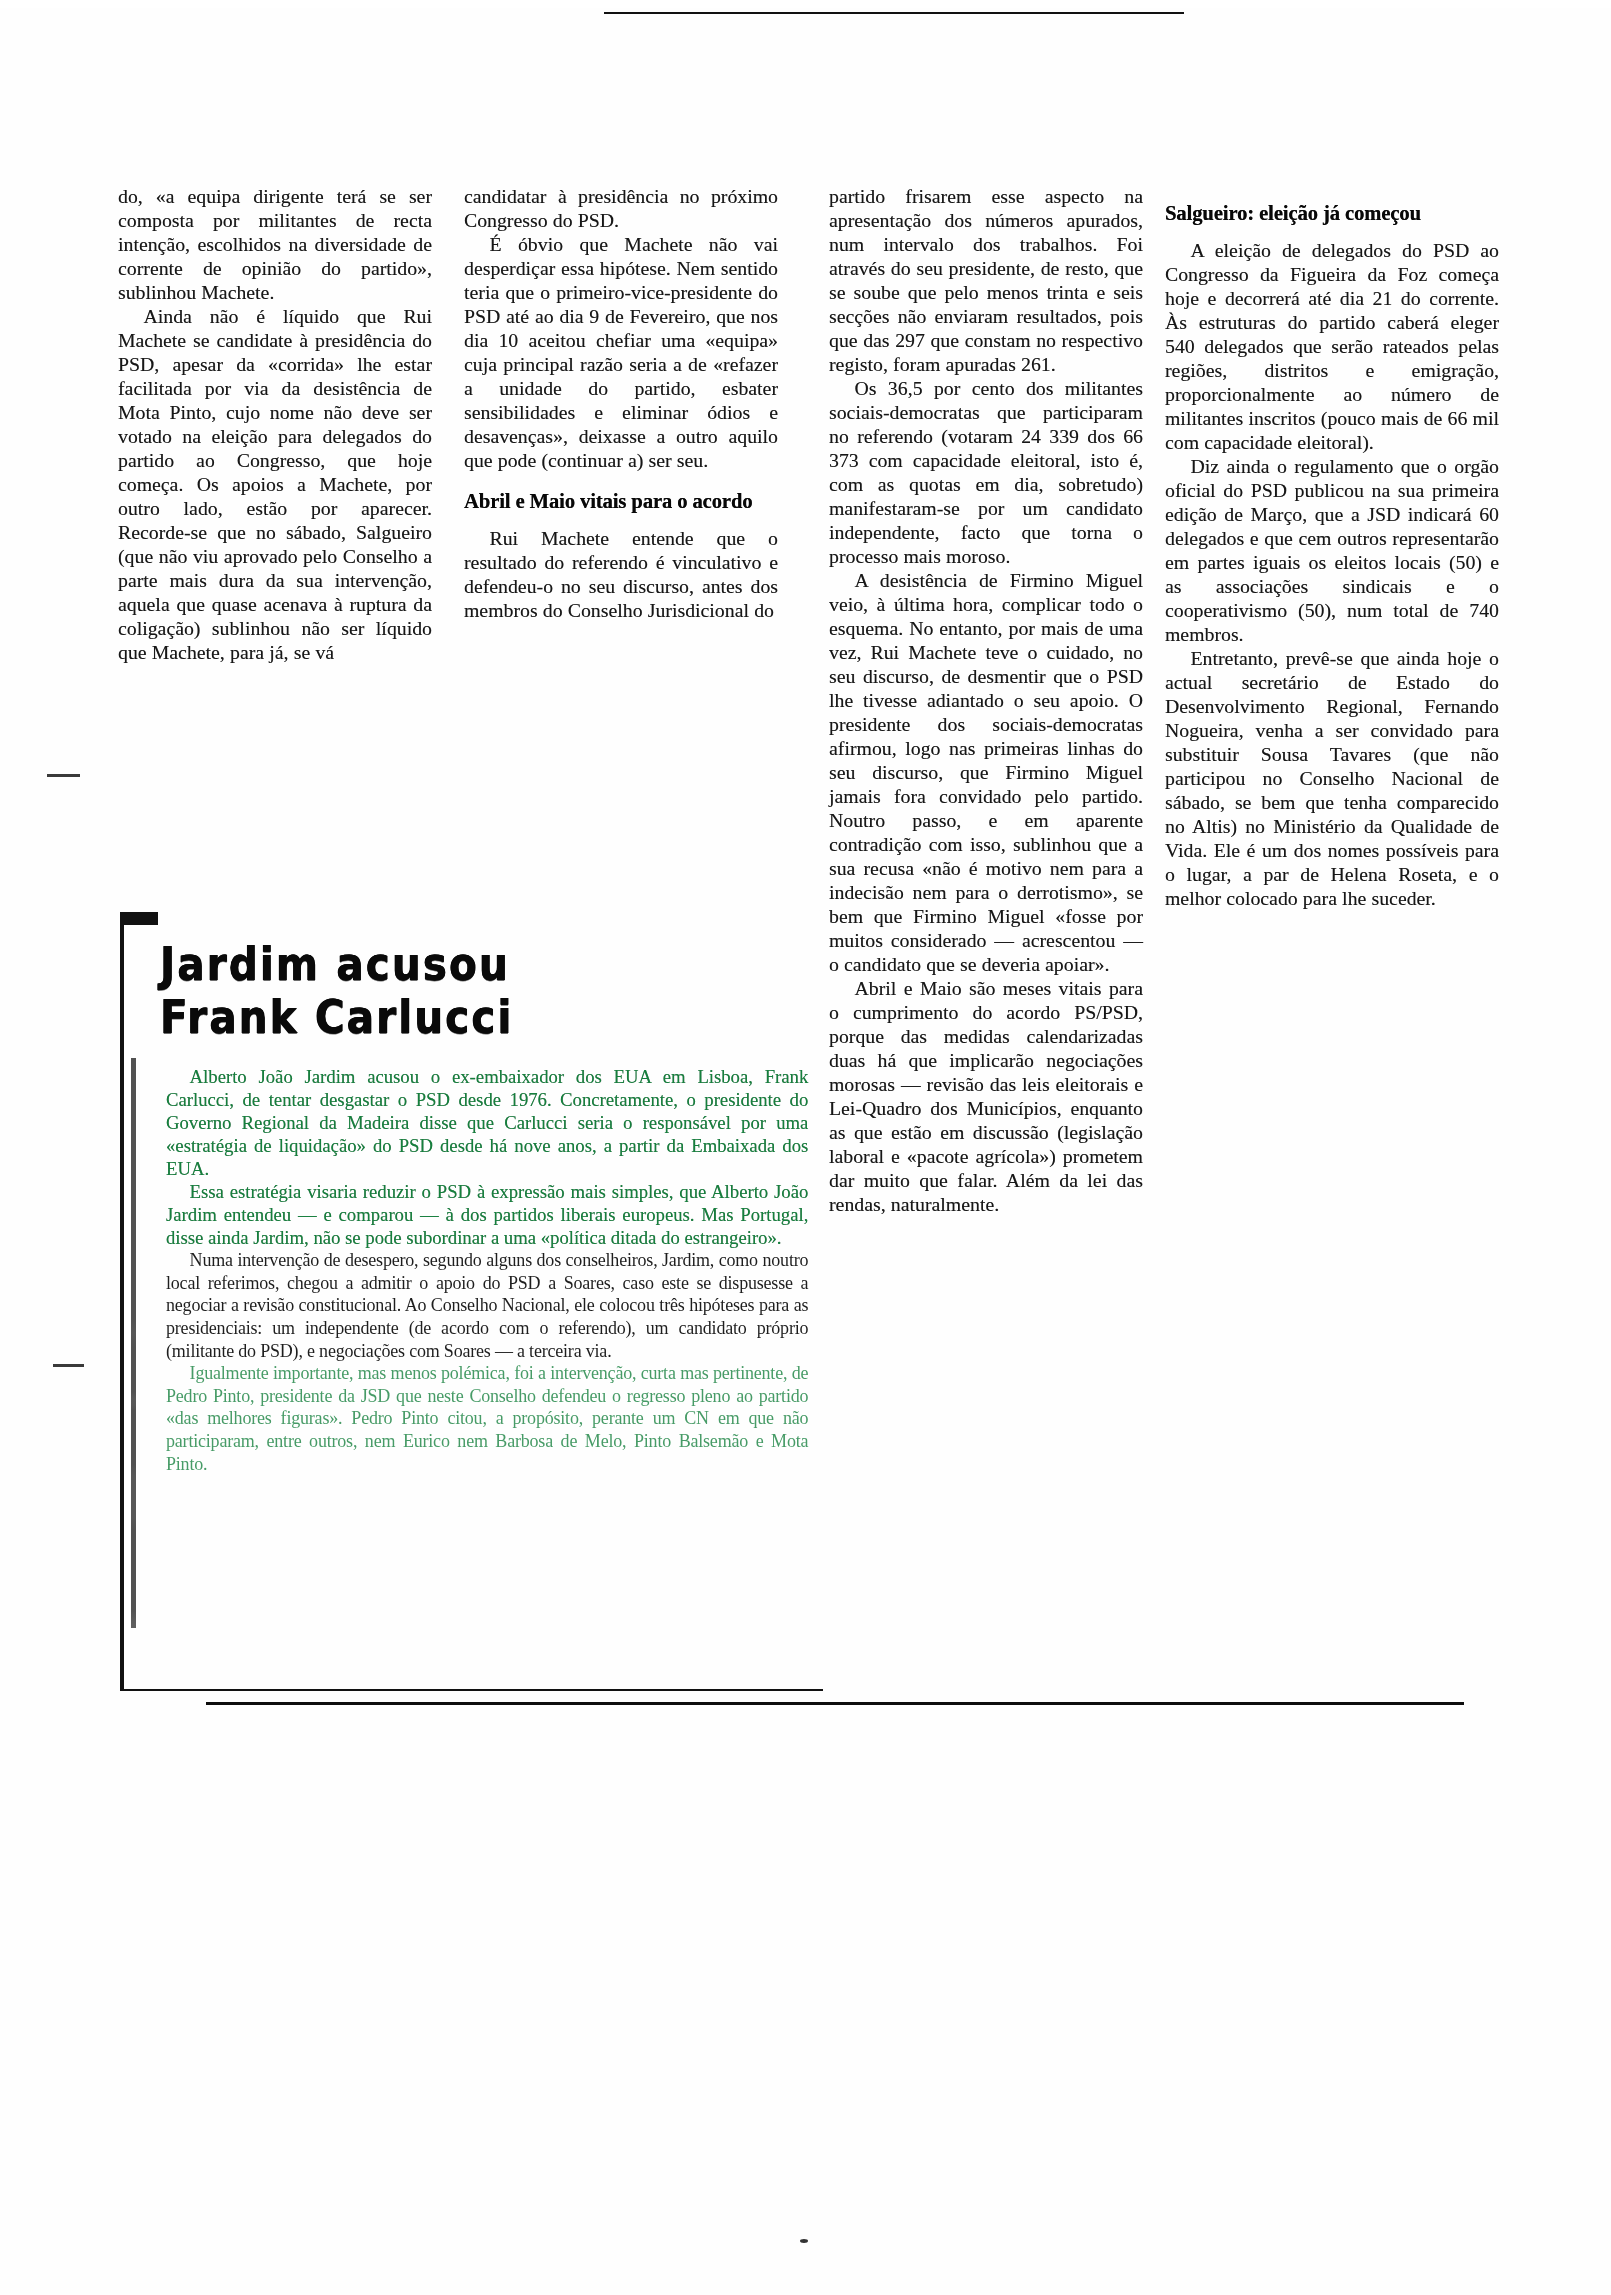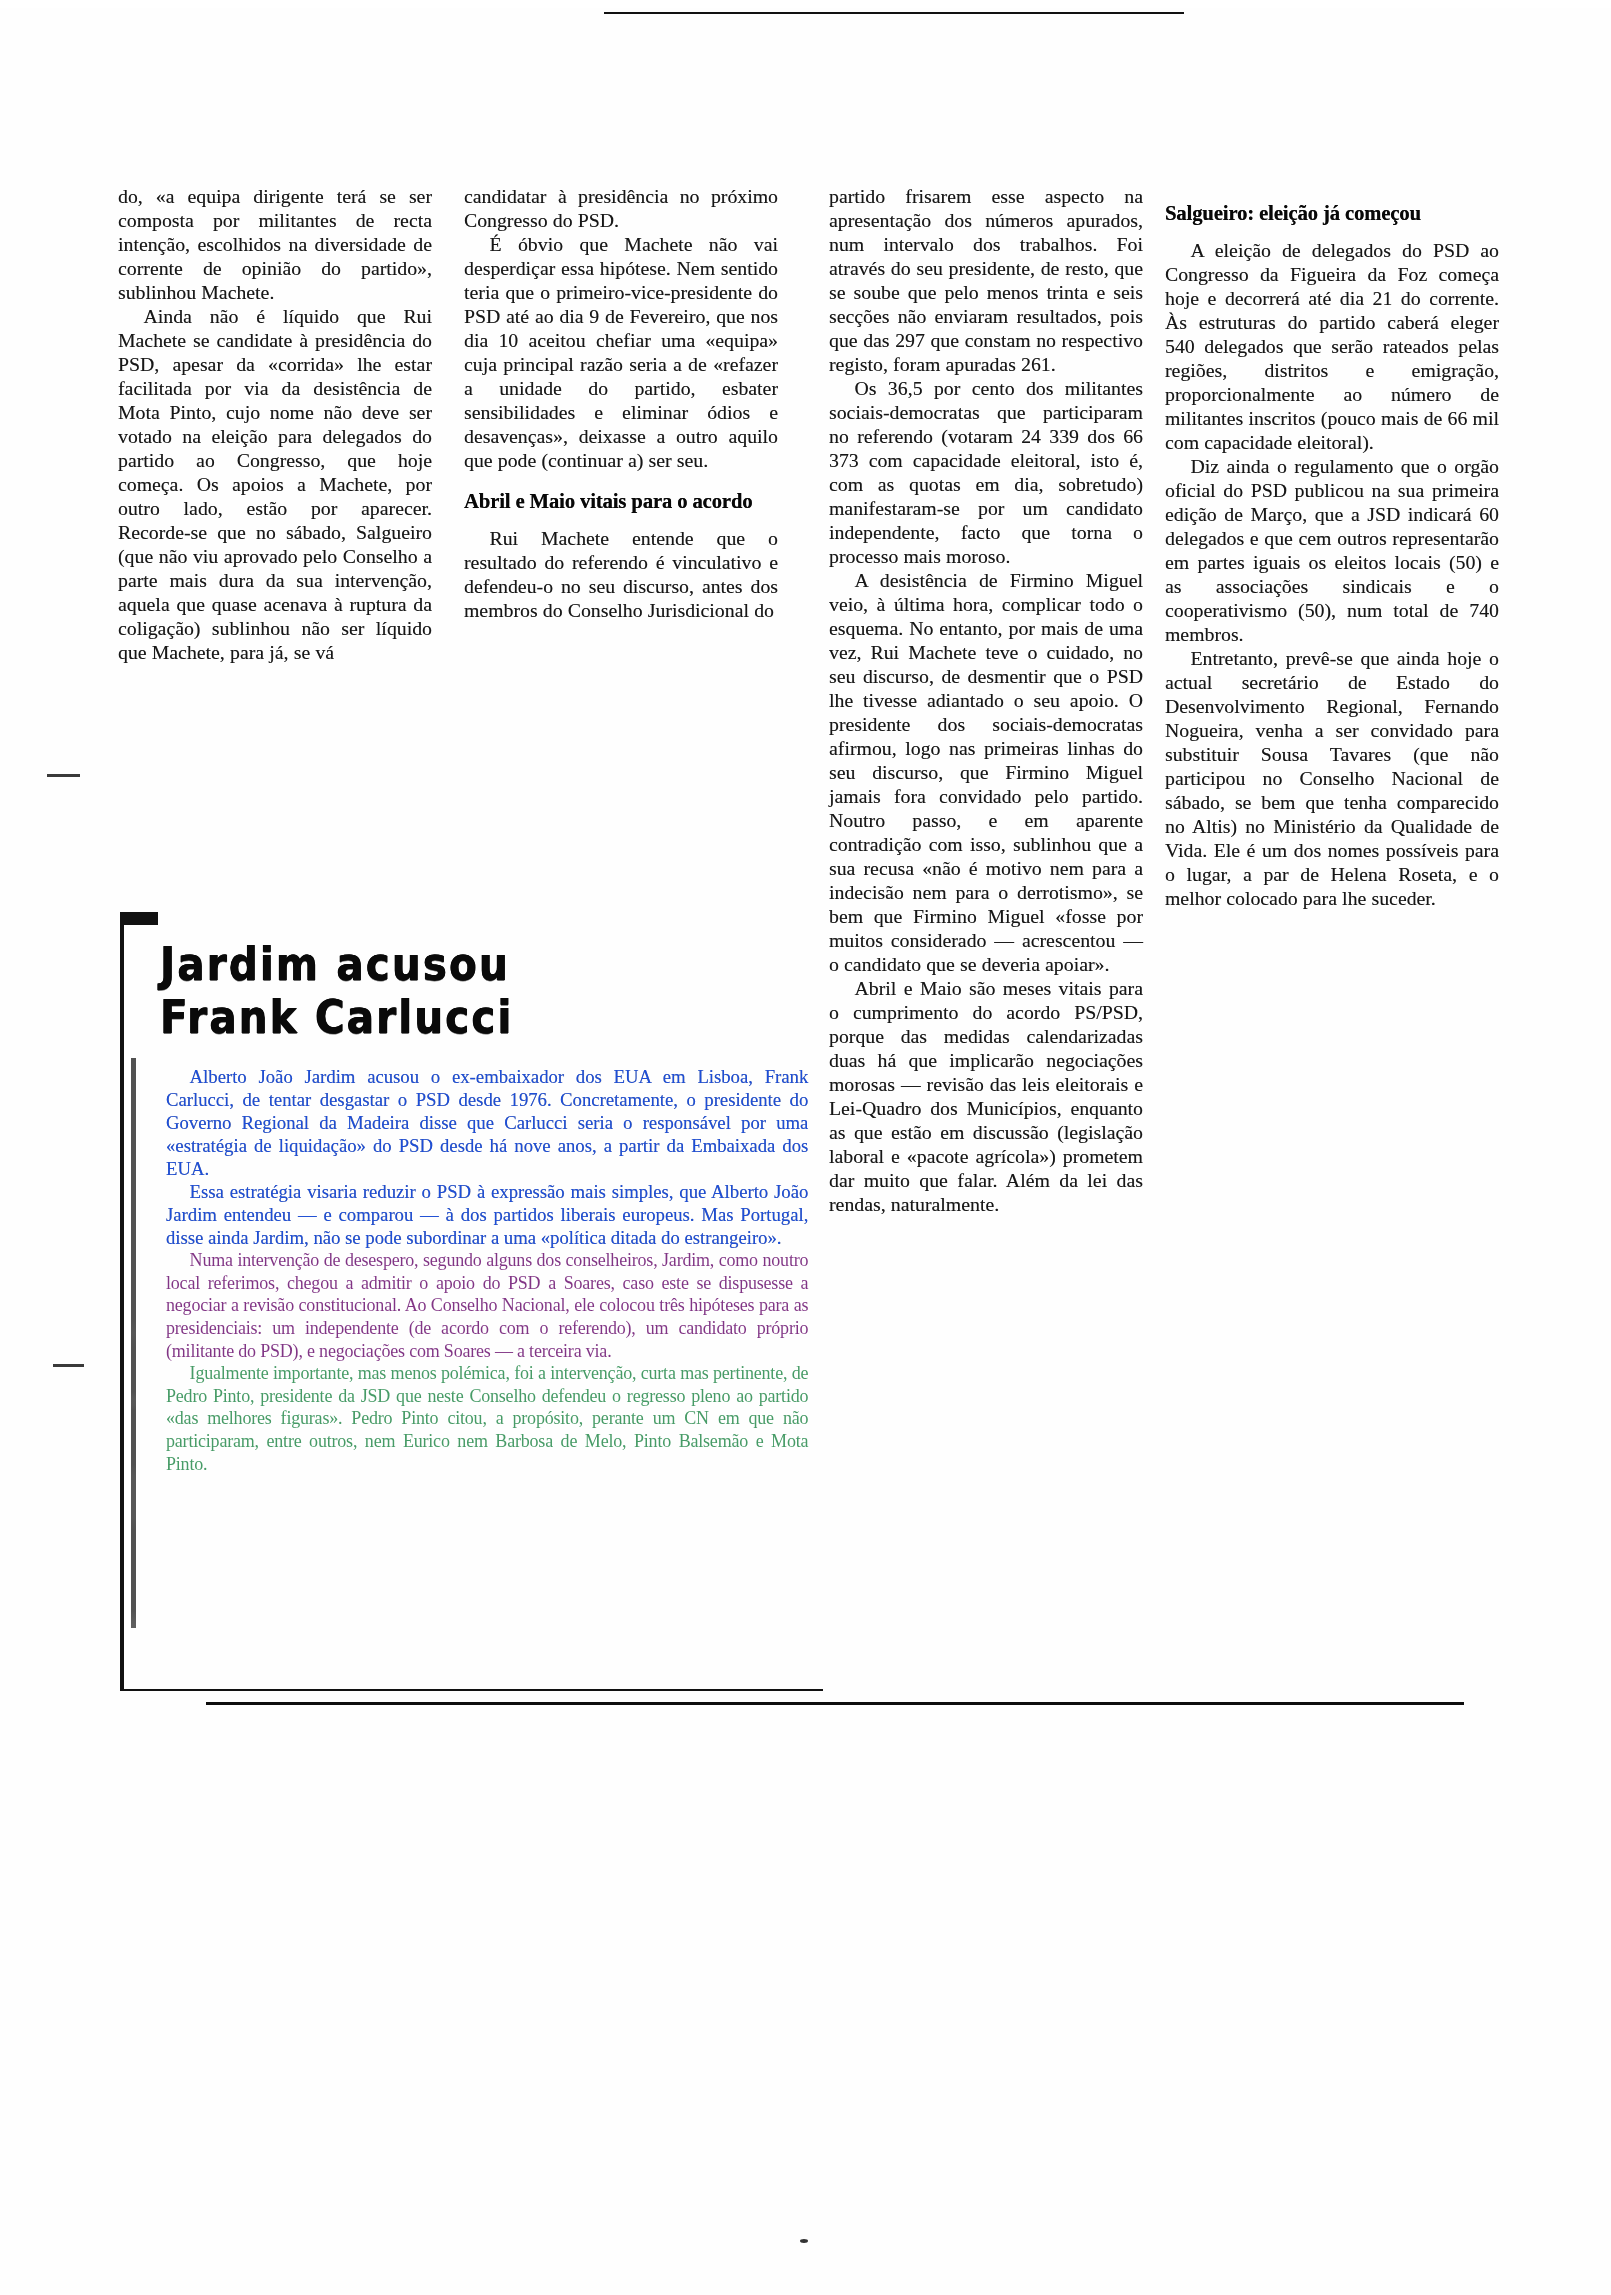--- a/index.html
+++ b/index.html
@@ -175,25 +175,25 @@
 
   .boxed-body {
     padding: 22.6px 14.7px 0 42px;
   }
   .boxed-body p {
     margin: 0;
     font-size: 18.7px;
     line-height: 23px;
     text-align: justify;
     text-indent: 23.6px;
-    color: #1d4ed8;
+    color: #15803d;
     text-shadow: 0.1px 0 0 rgba(0,0,0,0.4);
   }
   .boxed-body p.faded {
-    color: #701a75;
+    color: #000000;
     opacity: 0.88;
     text-shadow: none;
   }
   .boxed-body p.faint {
     color: #15803d;
     opacity: 0.78;
     text-shadow: none;
   }
   .boxed-body p.tight {
     font-size: 18px;

